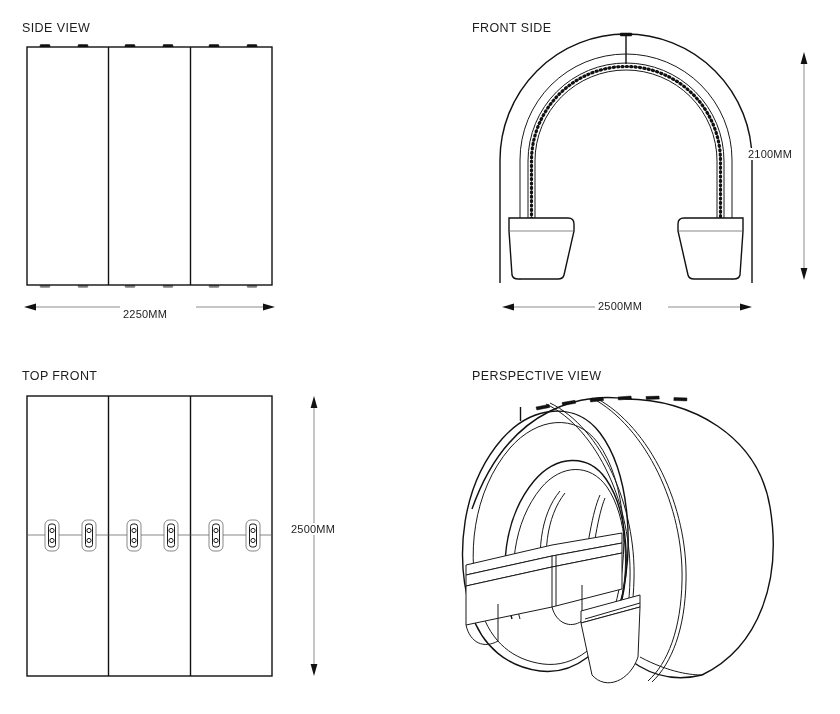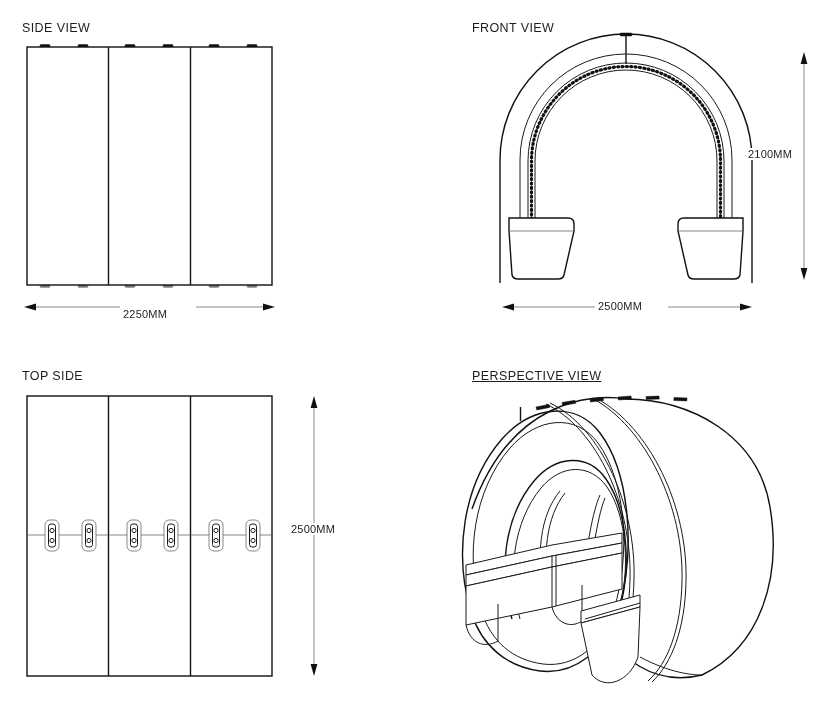--- a/index.html
+++ b/index.html
@@ -97,21 +97,21 @@
         <polygon class="dimarrow" points="24,307 36,303.6 36,310.4"></polygon>
         <polygon class="dimarrow" points="275,307 263,303.6 263,310.4"></polygon>
       </g>
     </svg>
 
     <div class="dim-label" style="left:120px;top:308px;">2250MM</div>
   </div>
 
   <div class="view" style="left:440px;top:0;width:400px;height:357px;">
 
-    <div class="view-title" style="left:32px;top:21px;">FRONT VIEW</div>
+    <div class="view-title" style="left:32px;top:21px;">FRONT SIDE</div>
 
     <svg width="400" height="357" style="position:absolute;left:0;top:0;">
 
       <path class="ln-med" d="
         M 60,283
         L 60,160
         A 126,126 0 0 1 312,160
         L 312,283
         "></path>
 
@@ -166,21 +166,21 @@
       </g>
     </svg>
 
     <div class="dim-label" style="left:155px;top:300px;">2500MM</div>
 
     <div class="dim-label" style="left:305px;top:148px;">2100MM</div>
   </div>
 
   <div class="view" style="left:0;top:357px;width:420px;height:357px;">
 
-    <div class="view-title" style="left:22px;top:12px;">TOP SIDE</div>
+    <div class="view-title" style="left:22px;top:12px;">TOP FRONT</div>
 
     <svg width="420" height="357" style="position:absolute;left:0;top:0;">
 
       <rect class="fillwhite" x="27" y="39" width="245" height="280"></rect>
       <rect class="ln-med" x="27" y="39" width="245" height="280"></rect>
 
       <g>
         <line class="ln-med" x1="108.5" y1="39" x2="108.5" y2="319"></line>
         <line class="ln-med" x1="190.5" y1="39" x2="190.5" y2="319"></line>
       </g>
@@ -237,21 +237,21 @@
         <polygon class="dimarrow" points="314,39 310.6,51 317.4,51"></polygon>
         <polygon class="dimarrow" points="314,319 310.6,307 317.4,307"></polygon>
       </g>
     </svg>
 
     <div class="dim-label" style="left:288px;top:166px;">2500MM</div>
   </div>
 
   <div class="view" style="left:440px;top:357px;width:400px;height:357px;">
 
-    <div class="view-title" style="left:32px;top:12px;text-decoration:underline;">PERSPECTIVE VIEW</div>
+    <div class="view-title" style="left:32px;top:12px;">PERSPECTIVE VIEW</div>
 
     <svg width="400" height="357" style="position:absolute;left:0;top:0;">
 
       <path class="fillwhite" d="
         M 186,42
         C 250,42 318,78 330,150
         C 342,222 320,290 262,318
         L 214,300
         C 250,262 252,176 224,112
         C 212,82 200,58 186,42 Z"></path>

